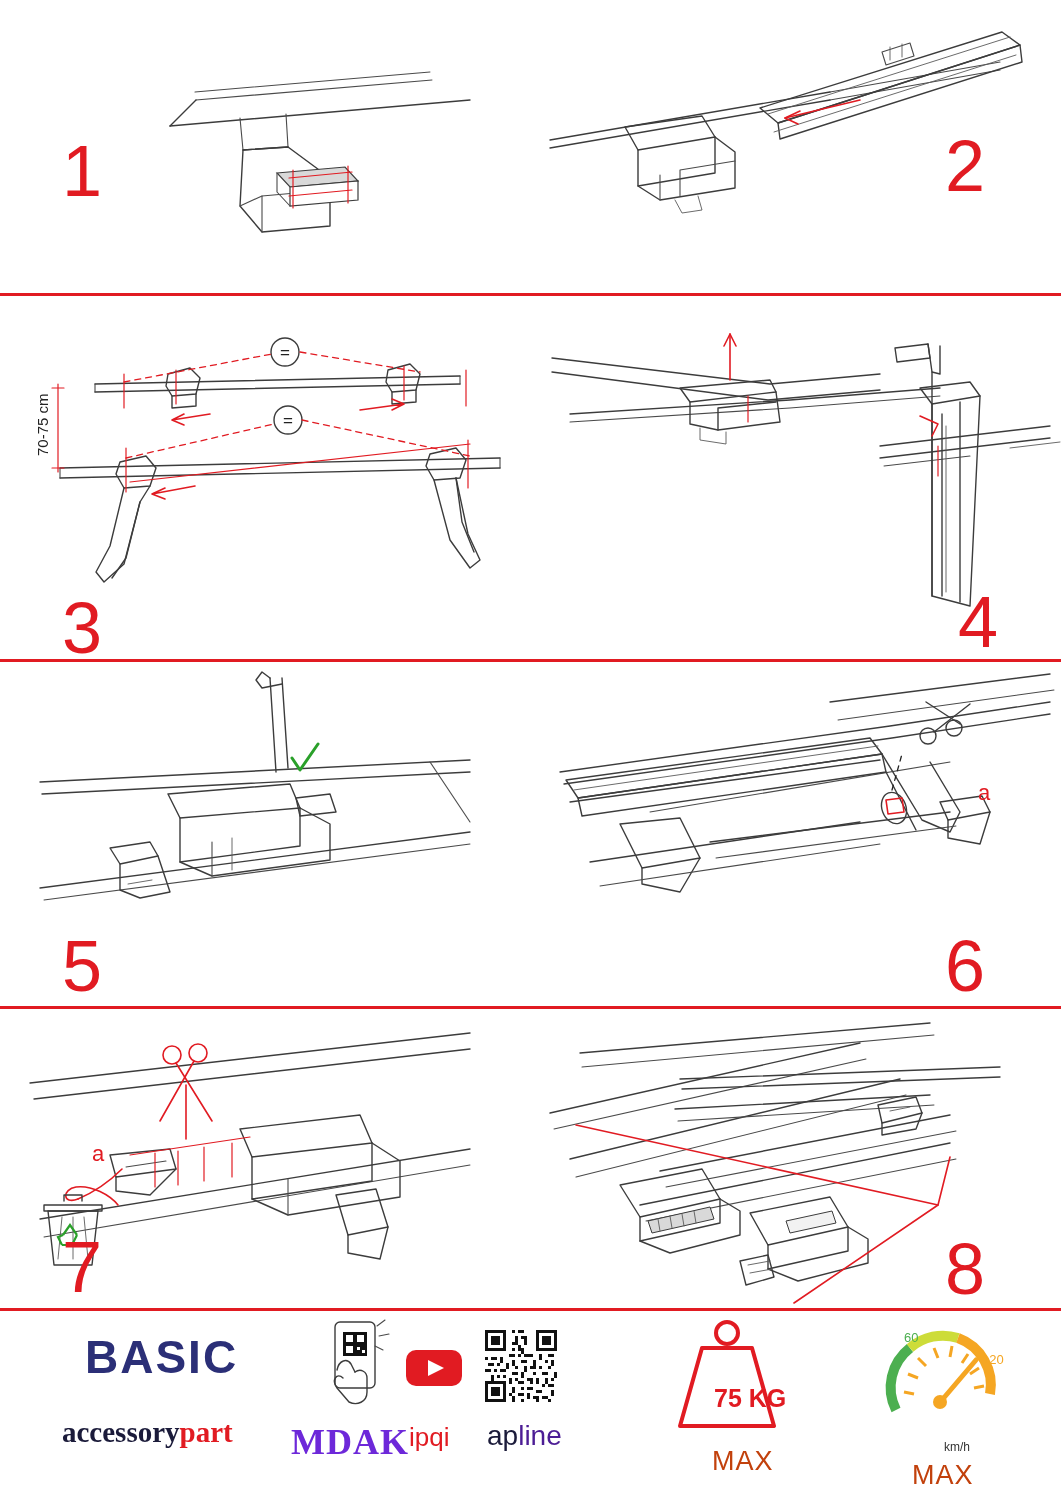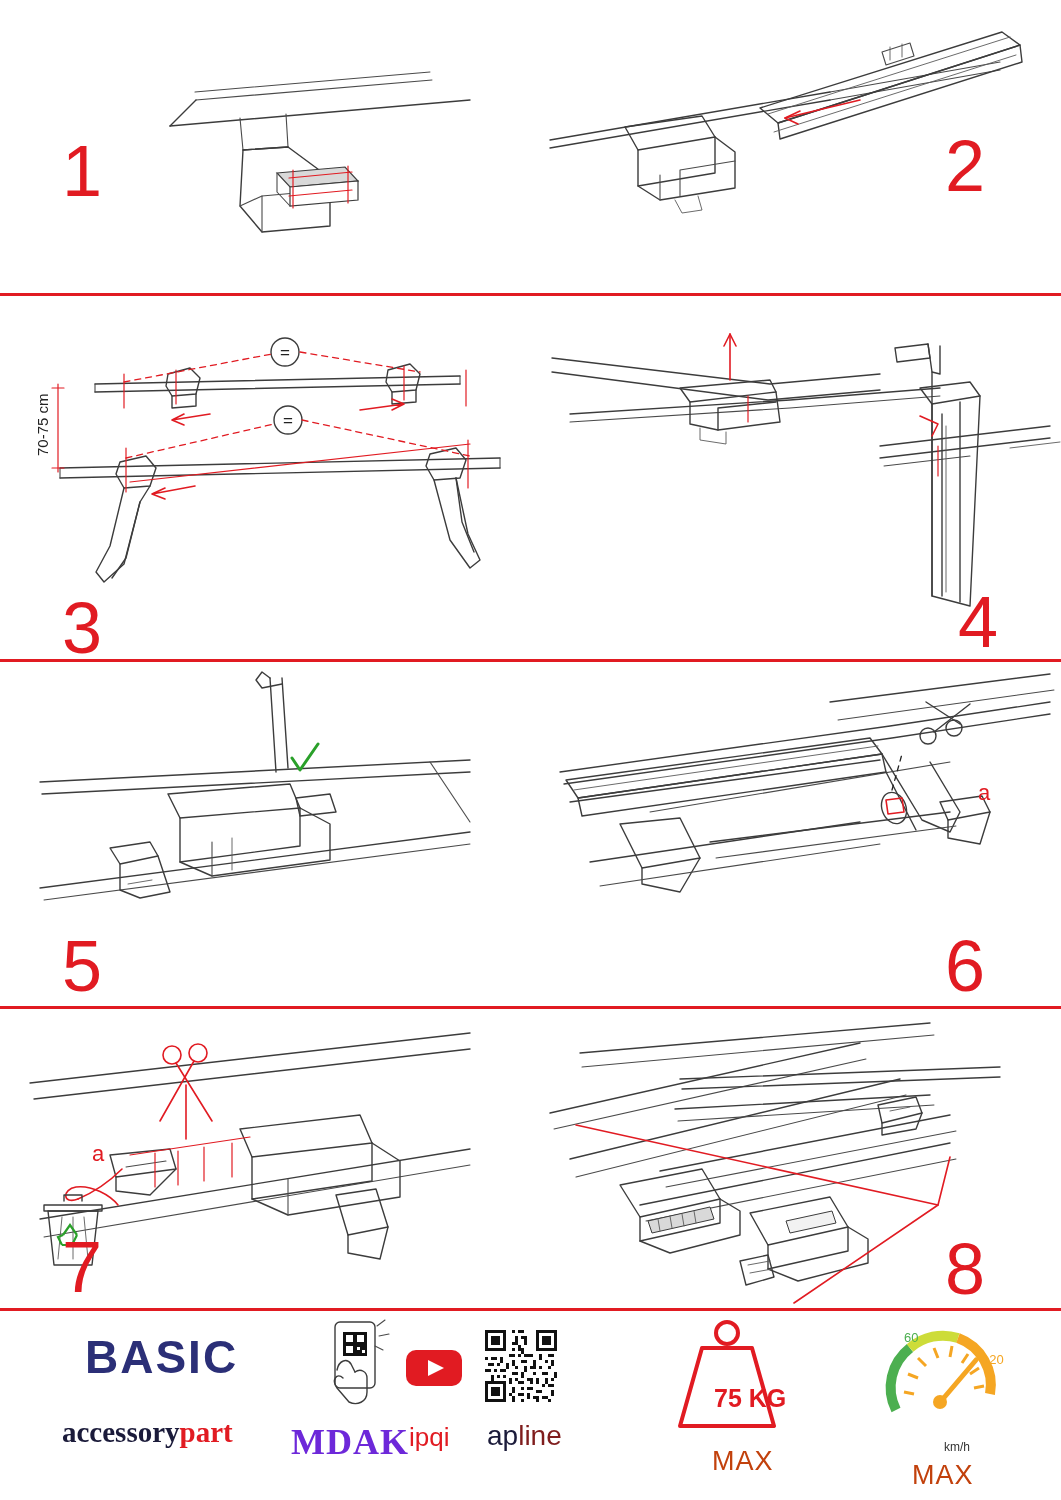--- a/index.html
+++ b/index.html
@@ -33,21 +33,21 @@
   .green{fill:none;stroke:#2aa02a;stroke-width:3;stroke-linecap:round;stroke-linejoin:round;}
 
   
   .footer{position:absolute;left:0;top:1308px;width:926px;height:192px;}
   .brandbasic{position:absolute;left:85px;top:22px;font-family:"Liberation Sans",sans-serif;font-size:46px;font-weight:bold;letter-spacing:2px;color:#2b2f77;}
   .brandacc{position:absolute;left:62px;top:108px;font-family:Liberation Serif, serif;font-size:29px;font-weight:bold;color:#1b1b3a;letter-spacing:0px;}
   .brandacc .part{color:#e11b22;}
   .lbl-mdak{position:absolute;left:291px;top:113px;font-size:36px;font-weight:bold;color:#6d28d9;letter-spacing:1px;font-family:Liberation Serif, serif;}
   .lbl-ipqi{position:absolute;left:409px;top:114px;font-size:26px;color:#e11b22;}
   .lbl-apline{position:absolute;left:487px;top:112px;font-size:28px;color:#1b1b3a;}
-  .lbl-apline .blue{color:#7f1d1d;}
+  .lbl-apline .blue{color:#4c1d95;}
   .maxlabel{position:absolute;font-size:27px;color:#c2410c;letter-spacing:1px;}
   .kgtext{position:absolute;font-size:25px;font-weight:bold;color:#e11b22;margin-left:14px;}
   .kmh{position:absolute;font-size:12px;color:#333;}
 </style>
 </head>
 <body>
 
 <div class="sheet">
 
   <div class="panel" style="left:0;top:0;width:530px;height:293px;">

